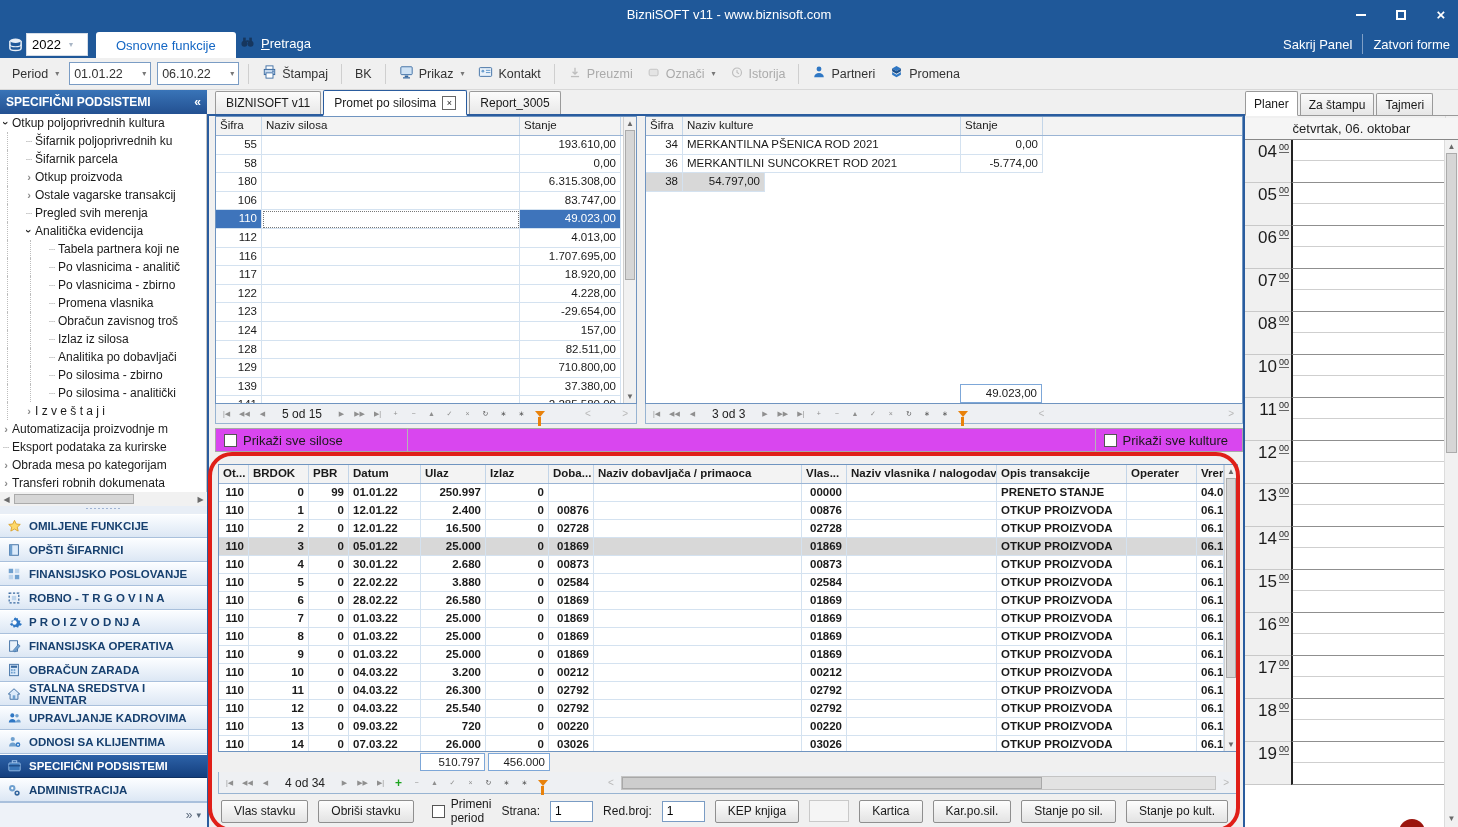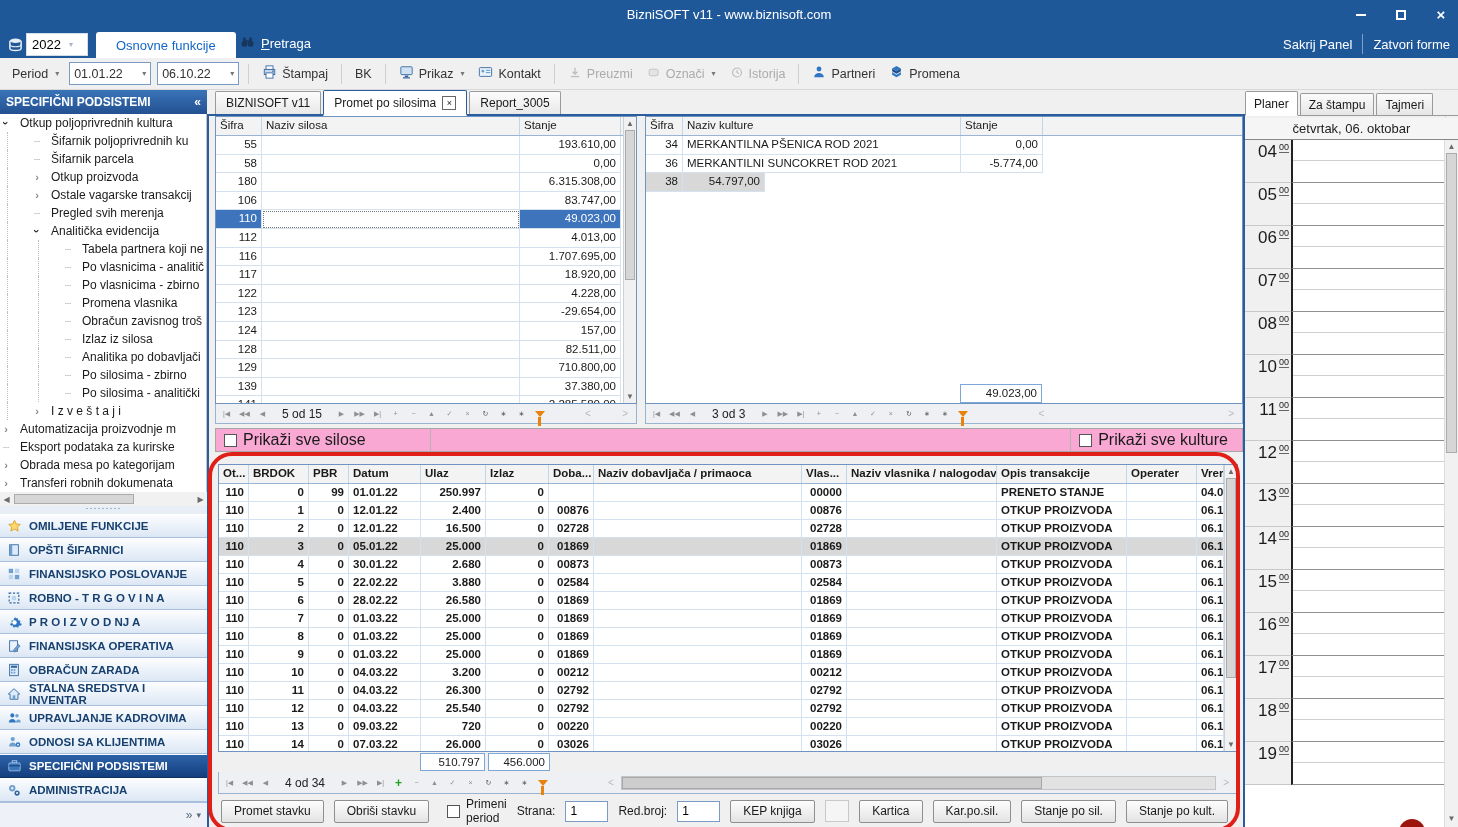--- a/index.html
+++ b/index.html
@@ -26,21 +26,21 @@
   
   #toolbar{left:0;top:58px;width:1458px;height:32px;background:#f0f0f0;border-bottom:1px solid #d8d8d8;display:flex;align-items:center;padding:0 8px;gap:6px;font-size:12.5px;color:#333;}
   .tb-item{display:flex;align-items:center;gap:5px;padding:3px 4px;}
   .tb-sep{width:1px;height:20px;background:#cfcfcf;margin:0 3px;}
   .tb-disabled{color:#ababab;}
   .tb-drop{font-size:8px;color:#777;margin-left:2px;}
   .datebox{width:82px;height:23px;background:#fff;border:1px solid #7a9cc4;display:flex;align-items:center;justify-content:space-between;padding:0 4px;}
   
   #sb-header{left:0;top:90px;width:207px;height:24px;background:linear-gradient(#3974b8,#235091);color:#fff;font-weight:bold;font-size:12px;display:flex;align-items:center;justify-content:space-between;padding:0 6px;}
   #tree{left:0;top:114px;width:207px;height:378px;background:#fff;overflow:hidden;border-right:1px solid #c4c4c4;}
-  .tree-item{height:18px;line-height:18px;white-space:nowrap;overflow:hidden;display:flex;align-items:center;cursor:default;gap:8px;}
+  .tree-item{height:18px;line-height:18px;white-space:nowrap;overflow:hidden;display:flex;align-items:center;cursor:default;}
   .tw-arrow{width:12px;text-align:center;color:#8a8a8a;font-weight:bold;font-size:11px;flex:0 0 12px;}
   .tw-arrow.open{color:#222;transform:rotate(90deg);}
   .tree-guide{flex:0 0 16px;height:100%;border-left:1px dotted #bdbdbd;margin-left:7px;}
   #tree-vscroll{position:absolute;right:0;top:114px;width:13px;height:378px;background:#f1f1f1;border-left:1px solid #dcdcdc;}
   #tree-hscroll{left:0;top:492px;width:207px;height:14px;background:#f1f1f1;display:flex;align-items:center;}
   #splitter{left:0;top:506px;width:207px;height:8px;background:#e8eef6;color:#4a6ea8;font-size:9px;line-height:5px;text-align:center;letter-spacing:1px;}
   #sb-nav{left:0;top:514px;width:207px;height:288px;}
   .nav-btn{height:24px;display:flex;align-items:center;gap:7px;padding:0 6px;background:linear-gradient(#fbfdff,#dce7f4);border-top:1px solid #fff;border-bottom:1px solid #a9c0dc;font-weight:bold;font-size:11.5px;color:#17406f;cursor:default;}
   .nav-btn.selected{background:linear-gradient(#2d62a8,#143f7e);color:#fff;border-bottom:1px solid #0f3263;}
   .nav-ic{width:16px;height:16px;flex:0 0 16px;display:flex;align-items:center;justify-content:center;}
@@ -68,21 +68,21 @@
   
   .navbar{background:#eef0f3;border:1px solid #98b4d2;border-top:none;display:flex;align-items:center;font-size:11px;padding:0 2px;gap:1px;}
   .nvb{min-width:17px;height:16px;display:flex;align-items:center;justify-content:center;color:#8f8f8f;font-size:7px;cursor:default;}
   .nvb.dark{color:#555;}
   .nvb.green{color:#1da520;font-size:12px;font-weight:bold;}
   .nav-count{padding:0 10px;font-size:12px;color:#222;}
   .funnel{width:0;height:0;border-left:5px solid transparent;border-right:5px solid transparent;border-top:6px solid #e8820c;position:relative;}
   .funnel:after{content:"";position:absolute;left:-1.5px;top:0;width:3px;height:9px;background:#e8820c;}
   .mini-arrow{color:#b9b9b9;font-size:10px;padding:0 6px;}
   
-  .chkrow{background:#f9a8d4;border:1px solid #a7a7a7;display:flex;align-items:center;font-size:16px;}
+  .chkrow{background:#d946ef;border:1px solid #a7a7a7;display:flex;align-items:center;font-size:13px;}
   .chk{width:13px;height:13px;border:1px solid #555;background:#fff;margin:0 6px 0 8px;flex:0 0 13px;}
   .chk-divider{width:1px;height:100%;background:#b5b5b5;}
   
   .sumbox{background:#fff;border:1px solid #7da7d8;font-size:11.5px;text-align:right;padding:0 4px;line-height:16px;}
   #footer{left:209px;top:796px;width:1031px;height:30px;background:#f0f0f0;display:flex;align-items:center;gap:10px;padding:0 12px;font-size:12px;}
   .fbtn{height:23px;background:linear-gradient(#fdfdfd,#e3e3e3);border:1px solid #8f8f8f;border-radius:2px;display:flex;align-items:center;justify-content:center;padding:0 12px;font-size:12px;cursor:default;white-space:nowrap;}
   .finput{width:43px;height:21px;background:#fff;border:1px solid #7a9cc4;font-size:12px;padding:0 4px;}
   
   #planner-tabs{left:1245px;top:90px;width:213px;height:26px;display:flex;align-items:flex-end;background:#f0f0f0;border-bottom:1px solid #9a9a9a;}
   .ptab{height:22px;display:flex;align-items:center;padding:0 8px;border:1px solid #9a9a9a;border-bottom:none;background:linear-gradient(#fbfbfb,#e6e6e6);font-size:12px;border-radius:2px 2px 0 0;margin-right:2px;}
@@ -944,21 +944,21 @@
         <span class="funnel"></span>
       </span>
       <span class="mini-arrow" style="margin-left: 50px;">&lt;</span>
       <span style="flex: 1 1 0%; height: 14px; background: rgb(226, 226, 226); border: 1px solid rgb(196, 196, 196); position: relative;">
         <span style="position:absolute;left:0;top:0;height:12px;width:420px;background:#cdcdcd;border:1px solid #a8a8a8"></span>
       </span>
       <span class="mini-arrow">&gt;</span>
     </div>
 
   <div class="abs" id="footer">
-    <span class="fbtn">Promet stavku</span>
+    <span class="fbtn">Vlas stavku</span>
     <span class="fbtn">Obriši stavku</span>
     <span style="display:flex;align-items:center">
       <span class="chk"></span>
       <span>Primeni period</span>
     </span>
     <span>Strana:</span>
     <input class="finput" readonly="" value="1" style="">
     <span>Red.broj:</span>
     <input class="finput" readonly="" value="1" style="">
     <span class="fbtn">KEP knjiga</span>

